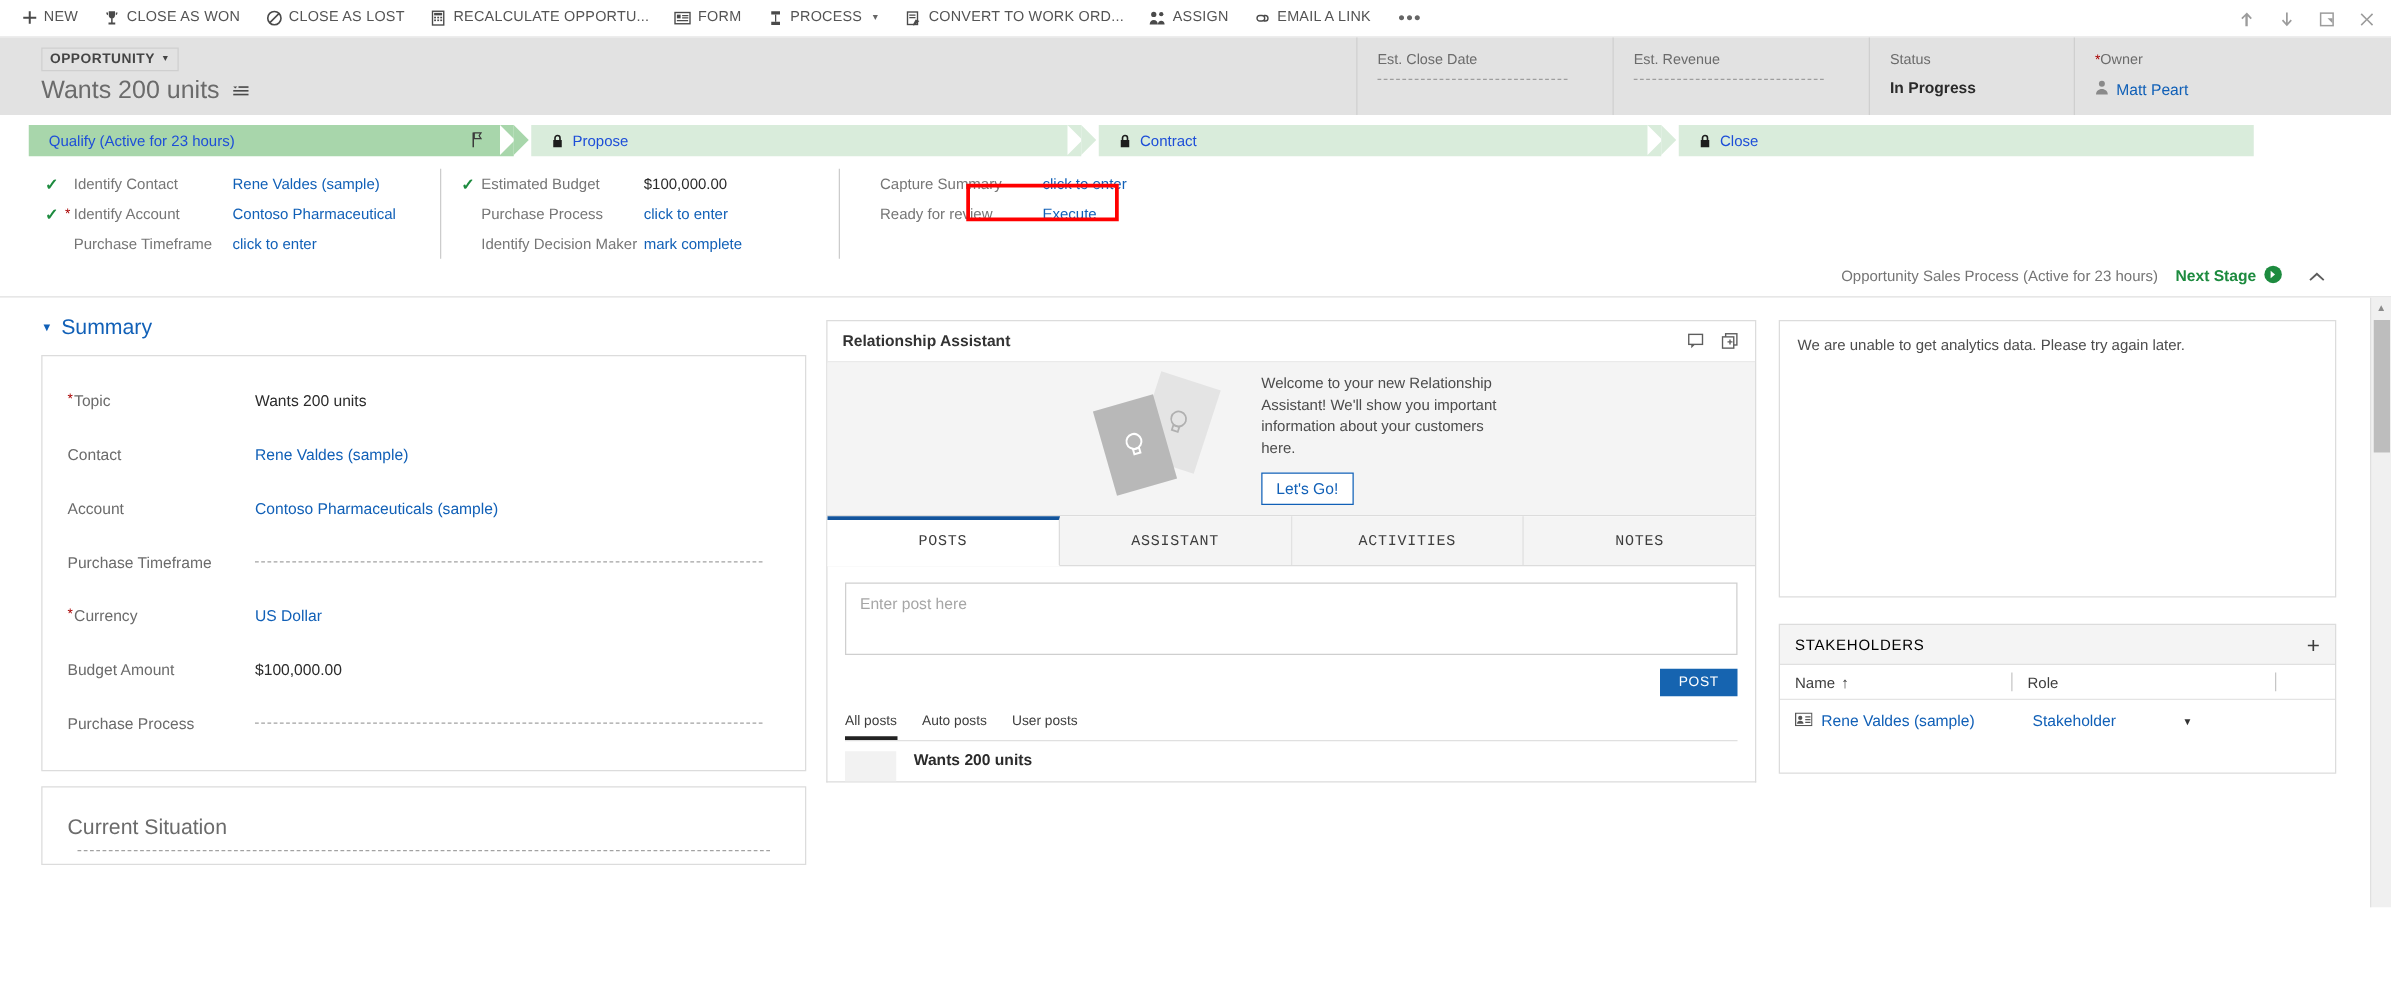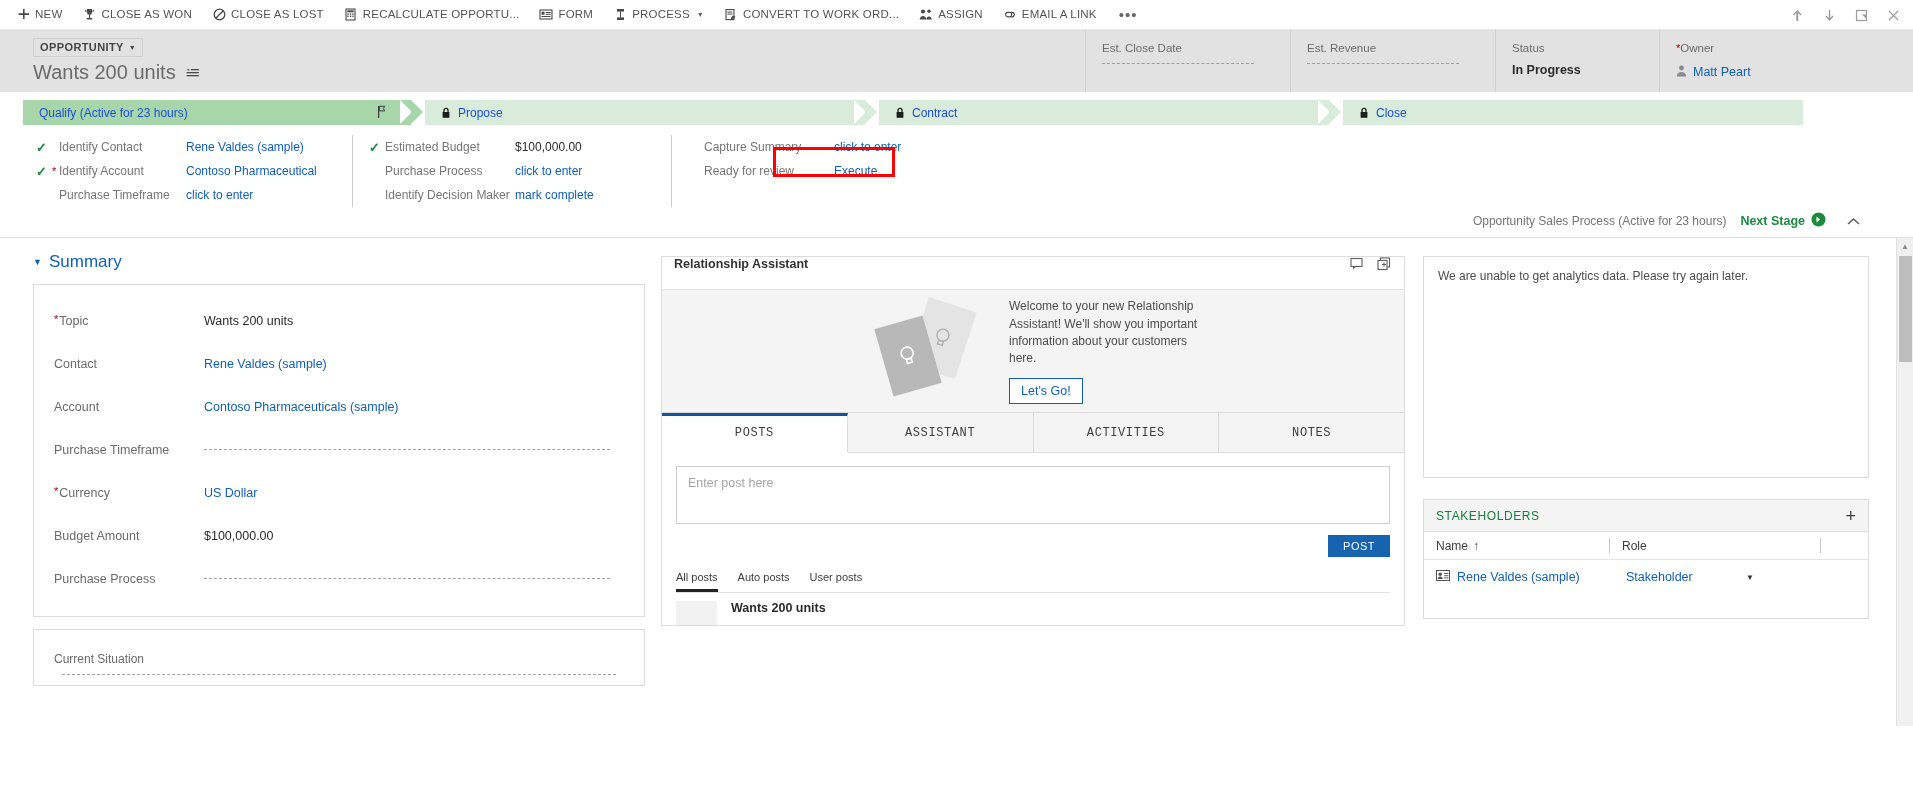--- a/index.html
+++ b/index.html
@@ -184,27 +184,27 @@
 
   .form-card { border: 1px solid #dcdcdc; padding: 14px 20px 16px 20px; background: #fff; }
   .form-row { display: flex; align-items: center; min-height: 43px; }
   .fr-label { width: 150px; font-size: 12.5px; color: #6b6b6b; display: flex; align-items: flex-start; }
   .fr-label .req { color: #a80000; font-size: 11px; line-height: 1; margin-right: 1px; }
   .fr-value { font-size: 12.5px; color: #2b2b2b; }
   .fr-value.link { color: #1160b7; cursor: pointer; }
   .fr-empty { flex: 1; border-bottom: 1px dashed #a2a2a2; height: 1px; margin-right: 14px; }
 
   .form-card2 { border: 1px solid #dcdcdc; padding: 22px 20px 10px 20px; margin-top: 12px; background: #fff; }
-  .cs-label { font-size: 12px; color: #6b6b6b; margin-bottom: 8px; }
+  .cs-label { font-size: 17px; color: #6b6b6b; margin-bottom: 8px; }
   .cs-empty { border-bottom: 1px dashed #a2a2a2; height: 1px; margin: 6px 8px 0 8px; }
 
   
   .ra-card { border: 1px solid #dcdcdc; background: #fff; }
   .ra-head {
-    height: 33px; display: flex; 
+    height: 33px; display: flex; align-items: center;
     padding: 0 12px; border-bottom: 1px solid #e4e4e4;
   }
   .ra-title { font-size: 12.5px; color: #333; font-weight: bold; flex: 1; }
   .ra-head-ico { color: #5d5d5d; margin-left: 12px; cursor: pointer; display: inline-flex; }
   .ra-body {
     background: #f4f4f4; height: 122px;
     display: flex; align-items: center; justify-content: center; gap: 22px;
     padding-left: 10px;
   }
   .ra-art { width: 110px; height: 96px; position: relative; flex: 0 0 110px; }
@@ -263,21 +263,21 @@
     border: 1px solid #dcdcdc; background: #fff;
     height: 222px; padding: 12px 14px;
   }
   .analytics-msg { font-size: 12px; color: #4c4c4c; }
 
   .stk-card { border: 1px solid #dcdcdc; background: #fff; margin-top: 21px; }
   .stk-head {
     height: 32px; display: flex; align-items: center; padding: 0 12px;
     background: #f4f4f4; border-bottom: 1px solid #e0e0e0;
   }
-  .stk-title { flex: 1; font-size: 12px; color: #15803d; letter-spacing: .6px; }
+  .stk-title { flex: 1; font-size: 12px; color: #000000; letter-spacing: .6px; }
   .stk-plus { font-size: 18px; color: #3d3d3d; cursor: pointer; line-height: 1; }
   .stk-colrow { display: flex; height: 28px; align-items: center; border-bottom: 1px solid #e4e4e4; font-size: 12px; color: #3d3d3d; }
   .stk-col-name { width: 185px; padding-left: 12px; display: flex; align-items: center; gap: 5px; cursor: pointer; }
   .stk-divider { width: 1px; height: 15px; background: #c6c6c6; }
   .stk-col-role { padding-left: 12px; width: 210px; cursor: pointer; }
   .stk-row { display: flex; align-items: center; height: 34px; font-size: 12.5px; padding-left: 12px; }
   .stk-name { width: 190px; display: flex; align-items: center; gap: 7px; }
   .stk-name a { color: #1160b7; text-decoration: none; cursor: pointer; }
   .stk-role { color: #1160b7; width: 120px; cursor: pointer; }
   .stk-caret { color: #333; font-size: 8px; cursor: pointer; }

